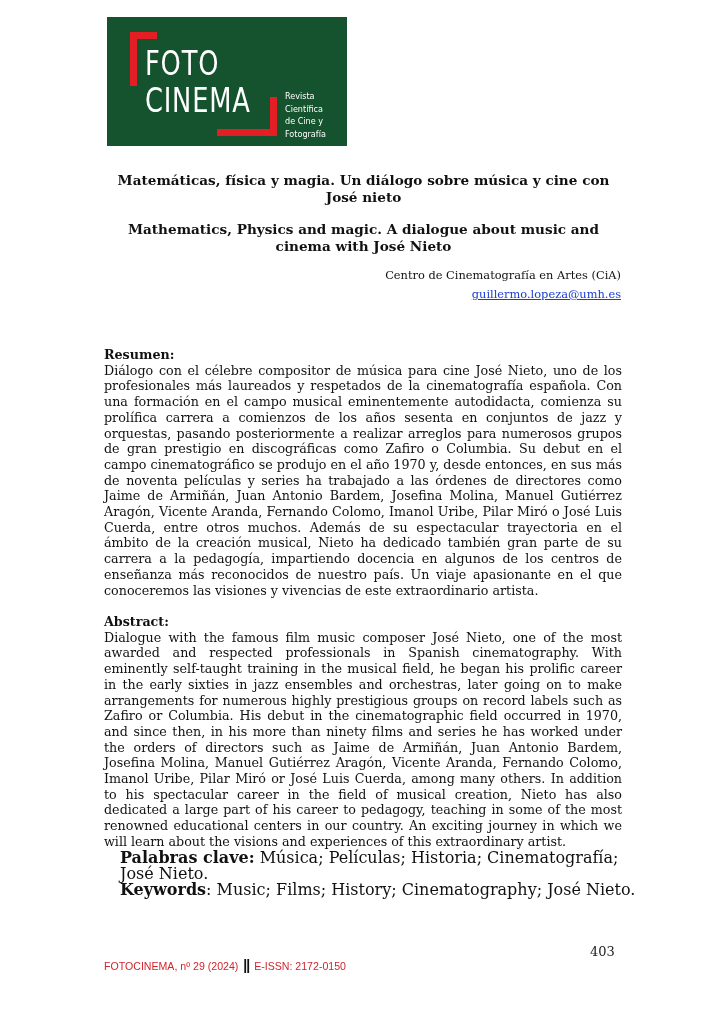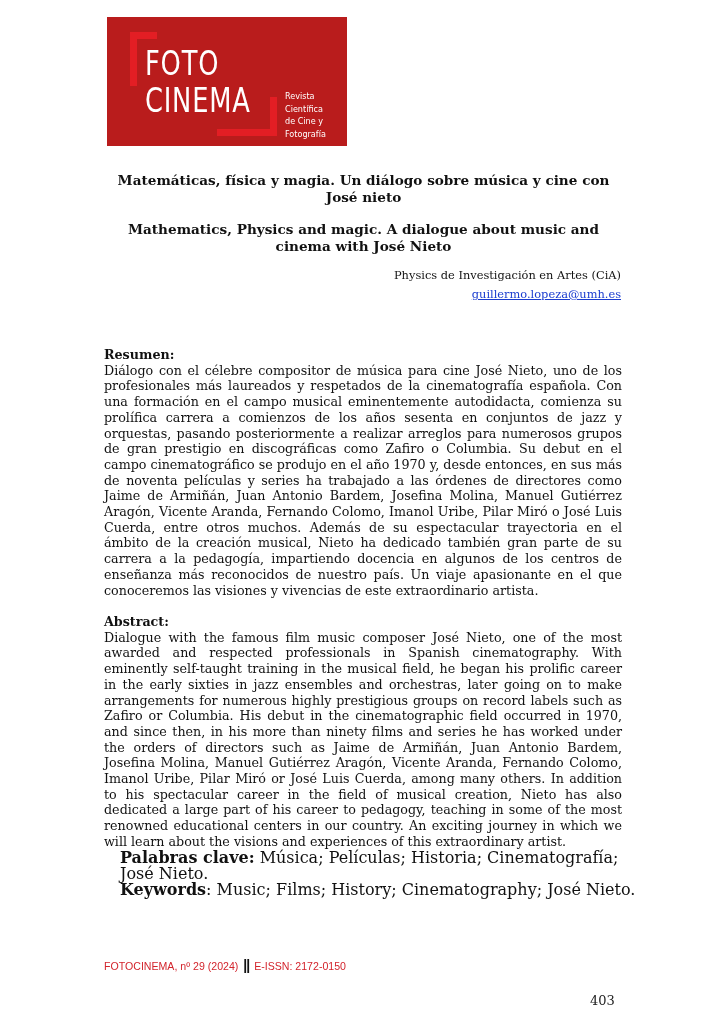--- a/index.html
+++ b/index.html
@@ -1,21 +1,21 @@
 <!DOCTYPE html>
 <html><head>
 <meta charset="utf-8">
 <style>
   html, body { margin: 0; padding: 0; background: #ffffff; }
   body { width: 724px; height: 1024px; position: relative; overflow: hidden; }
   .serif { font-family: "DejaVu Serif", "Liberation Serif", serif; }
   .page { position: absolute; inset: 0; color: #111; }
 
   
-  .logo { position: absolute; left: 107px; top: 17px; width: 240px; height: 129px; background: #b91c1c; }
+  .logo { position: absolute; left: 107px; top: 17px; width: 240px; height: 129px; background: #14532d; }
   .logo .bracket-tl-v { position: absolute; left: 23px; top: 15px; width: 7px; height: 54px; background: #e31e24; }
   .logo .bracket-tl-h { position: absolute; left: 23px; top: 15px; width: 27px; height: 7px; background: #e31e24; }
   .logo .bracket-br-v { position: absolute; left: 163px; top: 80px; width: 7px; height: 39px; background: #e31e24; }
   .logo .bracket-br-h { position: absolute; left: 110px; top: 112px; width: 60px; height: 7px; background: #e31e24; }
   .logo .word { position: absolute; left: 38px; color: #fff; font-family: "DejaVu Sans", "Liberation Sans", sans-serif; font-size: 33px; line-height: 33px; letter-spacing: 1px; transform: scaleX(0.78); transform-origin: left top; font-weight: 400; }
   .logo .word1 { top: 30px; }
   .logo .word2 { top: 67px; }
   .logo .tagline { position: absolute; left: 178px; top: 73px; color: #fff; font-family: "DejaVu Sans", "Liberation Sans", sans-serif; font-size: 9.5px; line-height: 12.5px; transform: scaleX(0.85); transform-origin: left top; }
   .logo .tagline span { display: block; white-space: nowrap; }
 
@@ -36,21 +36,21 @@
   .resumen { top: 347px; }
   .abstract { top: 614px; }
   .kw { position: absolute; left: 104px; width: 520px; font-size: 16px; line-height: 16px; margin-left: 16px; }
   .kw-es { top: 850px; }
   .kw-en { top: 882px; }
   .kw b { font-weight: bold; }
 
   
   .footer { position: absolute; left: 104px; top: 957px; font-family: "Liberation Sans", "DejaVu Sans", sans-serif; font-size: 10.6px; color: #d3242c; white-space: nowrap; }
   .footer .sep { color: #111; font-weight: bold; font-size: 14px; margin: 0 2px; letter-spacing: -1px; }
-  .pagenum { position: absolute; left: 590px; top: 993px; font-size: 13px; color: #222; }
+  .pagenum { position: absolute; left: 590px; top: 944px; font-size: 13px; color: #222; }
 </style>
 </head>
 <body>
 
 <div class="page serif">
 
   <div class="logo">
     <div class="bracket-tl-v"></div>
     <div class="bracket-tl-h"></div>
     <div class="bracket-br-v"></div>
@@ -62,21 +62,21 @@
       <span>Científica</span>
       <span>de Cine y</span>
       <span>Fotografía</span>
     </div>
   </div>
 
   <div class="title-block title-en">Mathematics, Physics and magic. A dialogue about music and cinema with José Nieto</div>
   <div class="title-block title-es">Matemáticas, física y magia. Un diálogo sobre música y cine con José nieto</div>
 
   <div class="author">
-    <div class="aff">Physics de Investigación en Artes (CiA)</div>
+    <div class="aff">Centro de Cinematografía en Artes (CiA)</div>
     <a class="email">guillermo.lopeza@umh.es</a>
   </div>
 
   <div class="section resumen">
     <span class="heading">Resumen:</span>
     <span>Diálogo con el célebre compositor de música para cine José Nieto, uno de los profesionales más laureados y respetados de la cinematografía española. Con una formación en el campo musical eminentemente autodidacta, comienza su prolífica carrera a comienzos de los años sesenta en conjuntos de jazz y orquestas, pasando posteriormente a realizar arreglos para numerosos grupos de gran prestigio en discográficas como Zafiro o Columbia. Su debut en el campo cinematográfico se produjo en el año 1970 y, desde entonces, en sus más de noventa películas y series ha trabajado a las órdenes de directores como Jaime de Armiñán, Juan Antonio Bardem, Josefina Molina, Manuel Gutiérrez Aragón, Vicente Aranda, Fernando Colomo, Imanol Uribe, Pilar Miró o José Luis Cuerda, entre otros muchos. Además de su espectacular trayectoria en el ámbito de la creación musical, Nieto ha dedicado también gran parte de su carrera a la pedagogía, impartiendo docencia en algunos de los centros de enseñanza más reconocidos de nuestro país. Un viaje apasionante en el que conoceremos las visiones y vivencias de este extraordinario artista.</span>
   </div>
 
   <div class="section abstract">
     <span class="heading">Abstract:</span>

